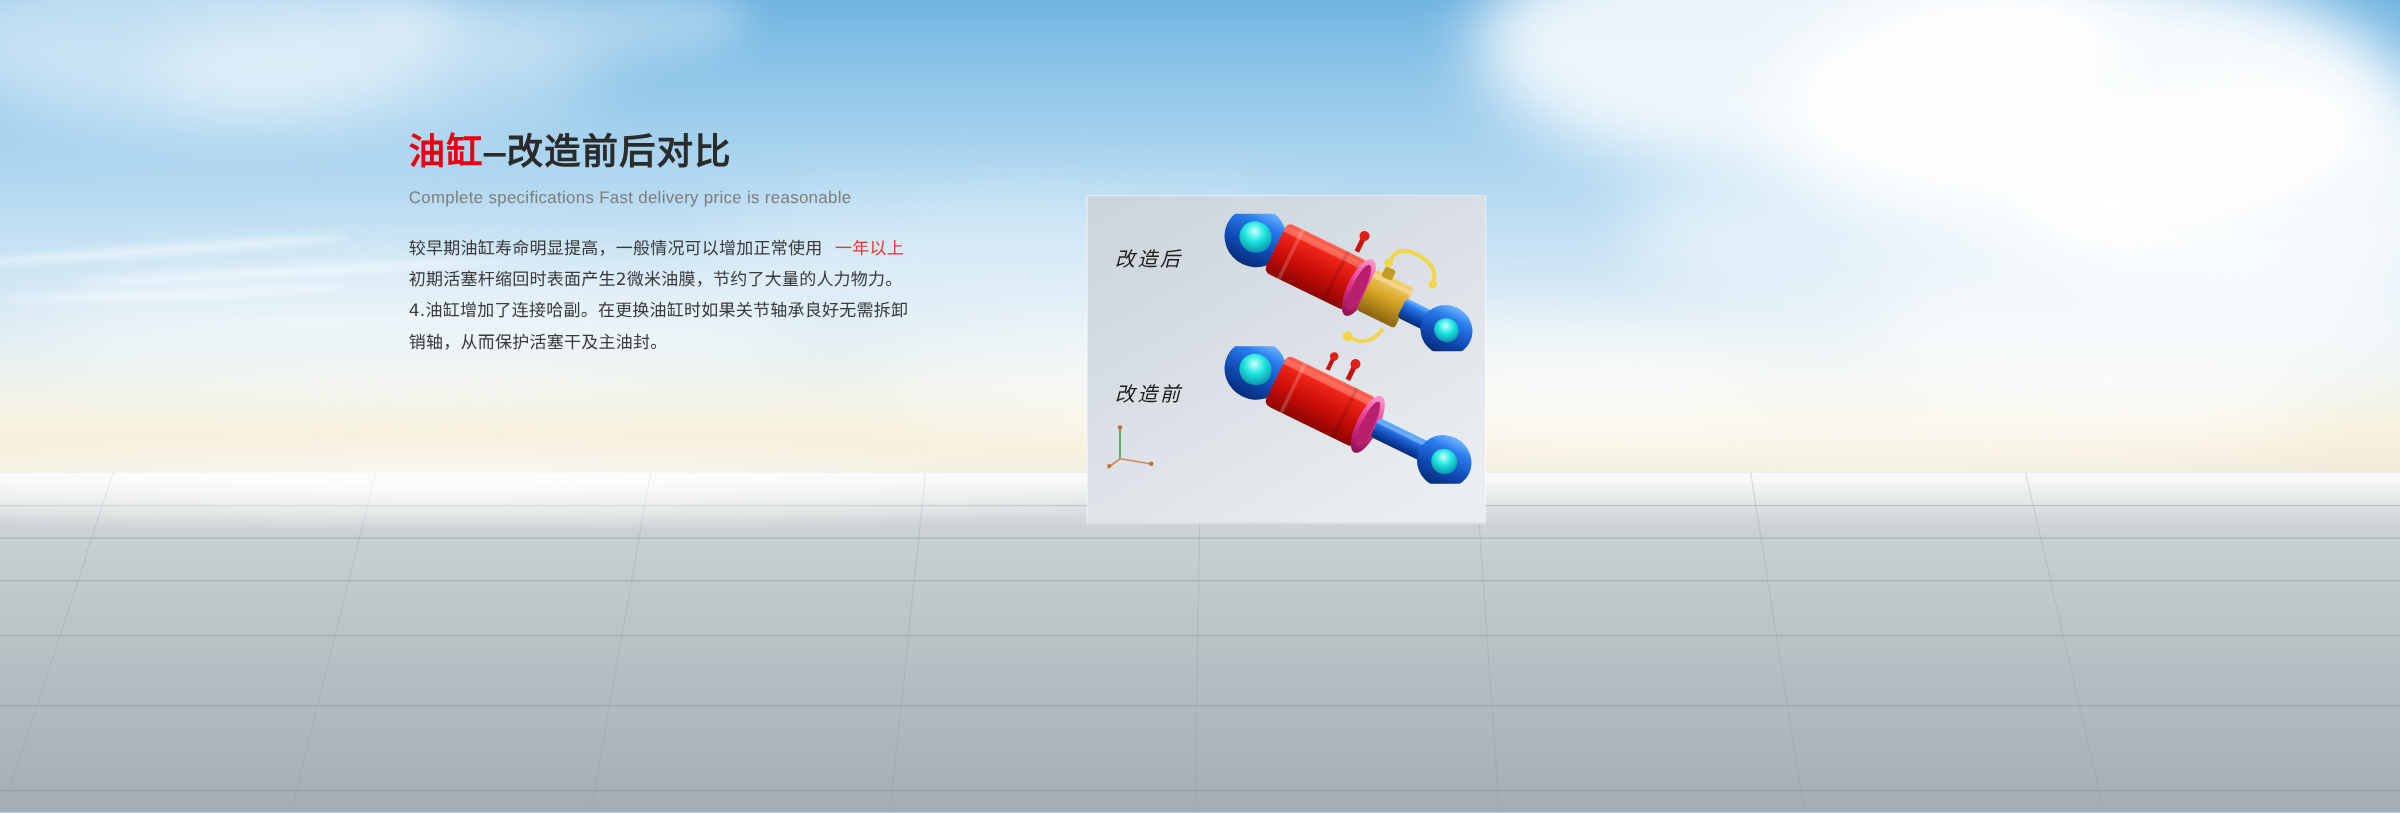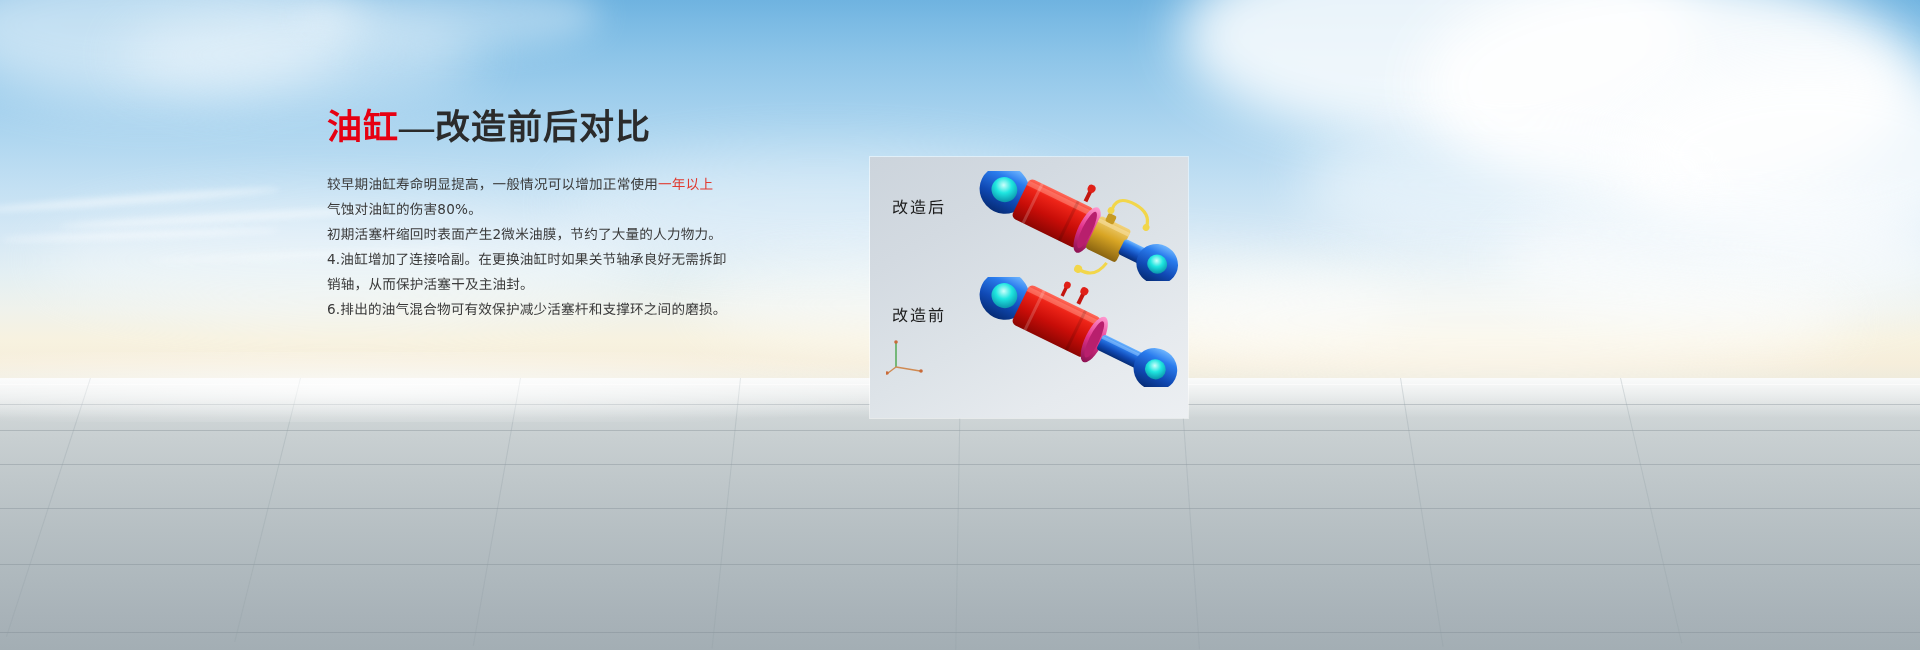--- a/index.html
+++ b/index.html
@@ -60,50 +60,50 @@
   .glow {
     position:absolute; left:0; top:352px; width:1920px; height:70px;
     background:radial-gradient(ellipse 900px 60px at 360px 50%, rgba(255,255,255,.75), rgba(255,255,255,0) 70%);
     pointer-events:none;
   }
 
   
   .copy { position:absolute; left:327px; top:106px; width:420px; z-index:5; }
 
   .title {
-    font-size:35px; font-weight:bold; letter-spacing:1px;
+    font-size:29px; font-weight:bold; letter-spacing:1px;
     line-height:1.25; white-space:nowrap;
-    font-family:Liberation Serif, serif;
+    font-family:Liberation Mono, monospace;
   }
   .title .hl { color:#e60012; }
   .title .rest { color:#2b2b2b; }
 
   .subtitle {
     margin-top:8px; font-size:13.5px; color:#7d7d7d; letter-spacing:.25px;
     white-space:nowrap; font-family:"Liberation Sans",sans-serif;
   }
 
   .body { margin-top:22px; }
   .body p {
     font-size:13.6px; color:#3a3a3a; line-height:25px;
     white-space:nowrap; letter-spacing:.2px;
     font-family:"DejaVu Sans","Liberation Sans",sans-serif;
   }
-  .body p .red { color:#e03a30; }
+  .body p .red { color:#e03a30;padding-left:10px; }
 
   
   .panel {
     position:absolute; left:870px; top:157px; width:318px; height:261px;
     background:linear-gradient(150deg,#ccd4dc 0%,#d3dae1 26%,#dde3e8 55%,#e6eaee 78%,#eceff2 100%);
     box-shadow:0 0 0 1px rgba(255,255,255,.5);
     overflow:hidden; z-index:6;
   }
   .panel .plabel {
     position:absolute; font-size:16px; color:#1c1c1c; letter-spacing:2px;
-    font-family:"DejaVu Sans","Liberation Sans",serif; white-space:nowrap;
+    font-family:"DejaVu Sans","Liberation Sans",serif; white-space:nowrap;font-style:italic;
   }
   .plabel.after  { left:22px; top:37px; }
   .plabel.before { left:22px; top:145px; }
 
   .cyl { position:absolute; }
   .cyl svg { display:block; }
 
   .axis { position:absolute; left:16px; top:178px; width:42px; height:40px; }
 
   
@@ -153,28 +153,27 @@
     <div class="seam-v" style="left:90px;   height:272px; transform:rotate(18deg);"></div>
   </div>
   <div class="glow"></div>
 
   <div class="copy">
 
     <div class="title">
       <span class="hl">油缸</span><span class="rest">—改造前后对比</span>
     </div>
 
+    <div class="subtitle">Complete specifications Fast delivery price is reasonable</div>
 
     <div class="body" id="body-lines">
         <p><span>较早期油缸寿命明显提高，一般情况可以增加正常使用</span><span class="red">一年以上</span></p>
-        <p><span>气蚀对油缸的伤害80%。</span></p>
         <p><span>初期活塞杆缩回时表面产生2微米油膜，节约了大量的人力物力。</span></p>
         <p><span>4.油缸增加了连接哈副。在更换油缸时如果关节轴承良好无需拆卸</span></p>
         <p><span>销轴，从而保护活塞干及主油封。</span></p>
-        <p><span>6.排出的油气混合物可有效保护减少活塞杆和支撑环之间的磨损。</span></p>
       </div>
   </div>
 
   <div class="panel">
 
     <div class="plabel after">改造后</div>
     <div class="plabel before">改造前</div>
 
     <div class="cyl" style="left:100px; top:14px;">
       <svg width="218" height="110" viewBox="0 0 218 110">

